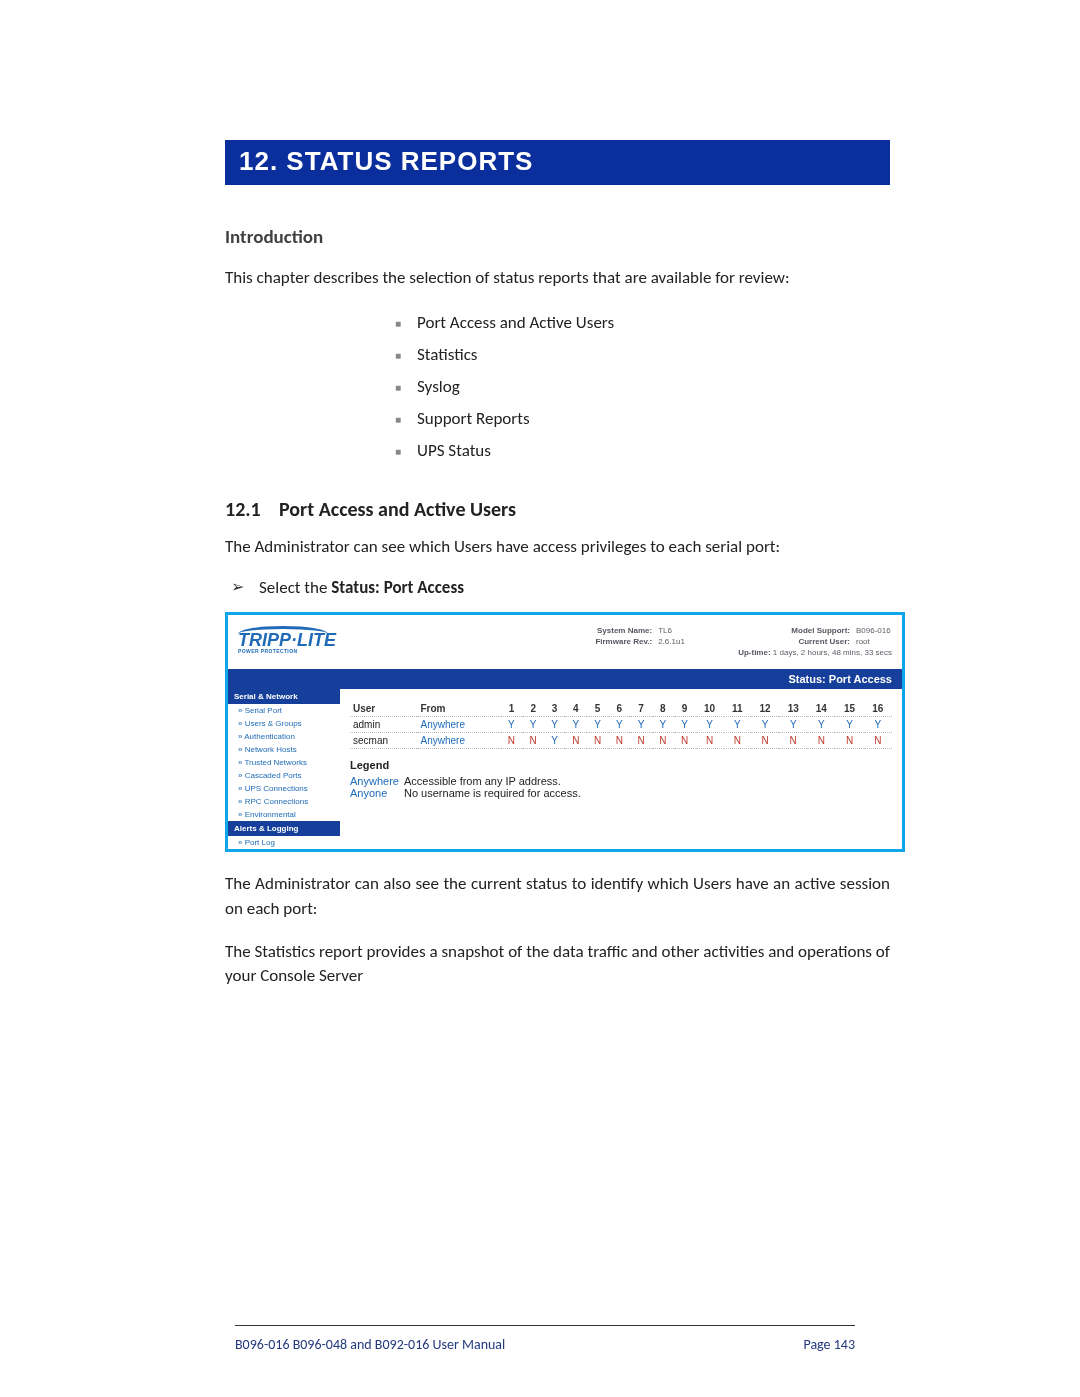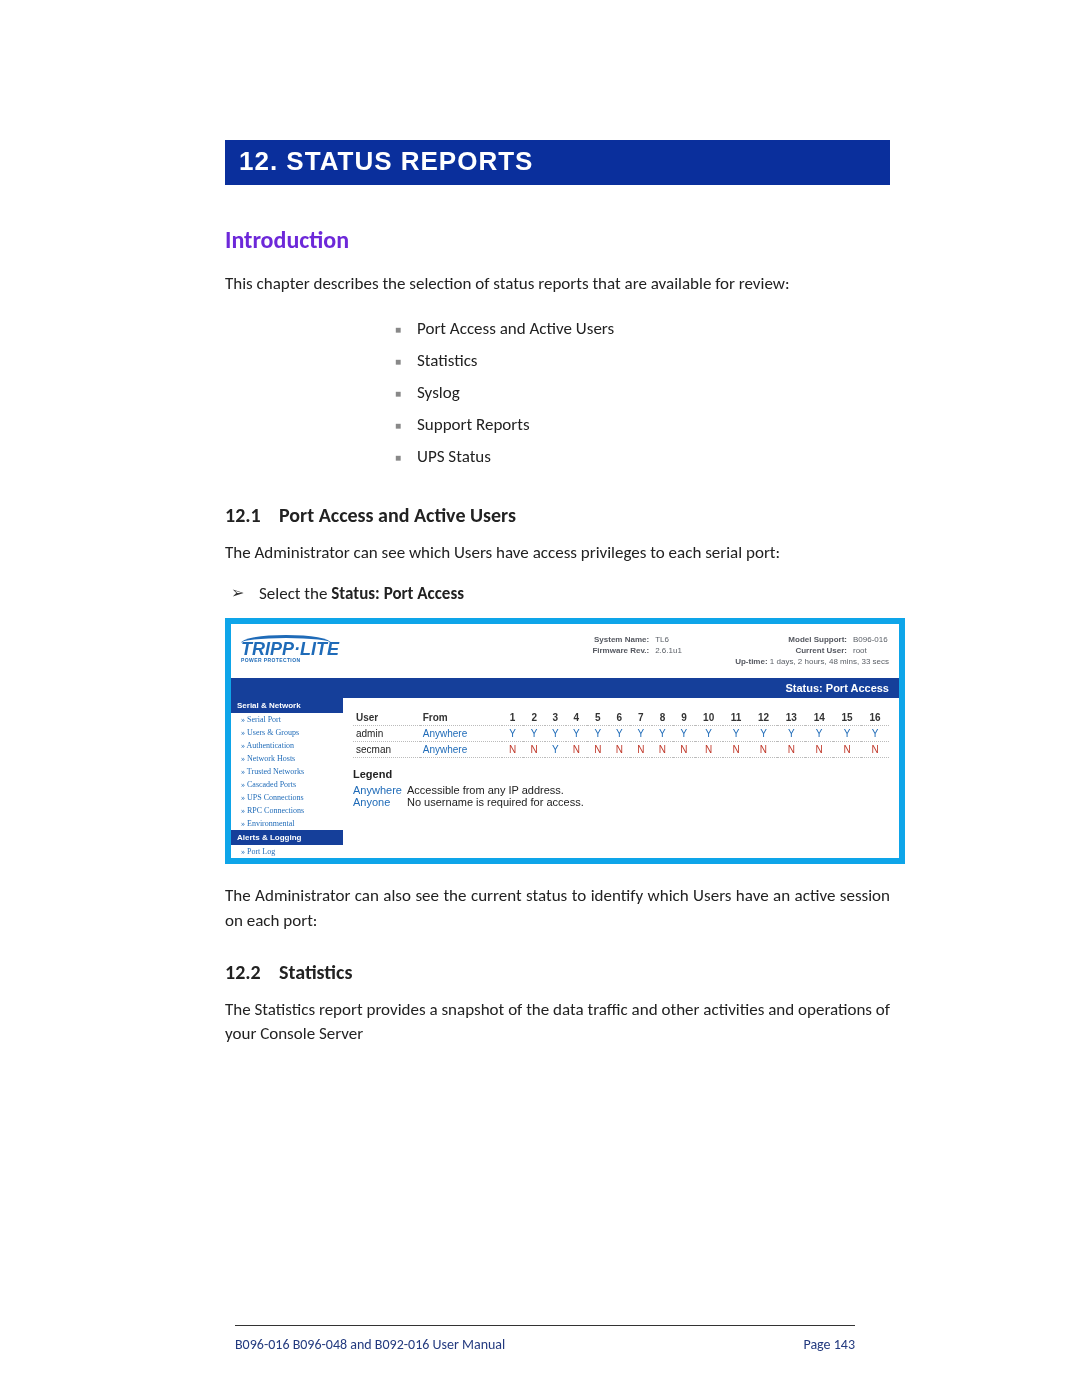--- a/index.html
+++ b/index.html
@@ -18,39 +18,39 @@
   .chapter-banner {
     background: #0a2f9c;
     color: #fff;
     font-size: 26px;
     font-weight: 700;
     letter-spacing: 1px;
     padding: 6px 14px 8px 14px;
     margin-bottom: 40px;
     font-family: Arial, sans-serif;
   }
-  .h-sub { font-size: 24px; font-weight: 700; color: #6d28d9; margin-bottom: 18px; }
+  .h-sub { font-size: 19px; font-weight: 700; color: #404040; margin-bottom: 18px; }
   .para { font-size: 17px; color: #222; line-height: 1.45; margin-bottom: 18px; }
   .para.justify { text-align: justify; }
   ul.square-list { list-style: none; padding-left: 170px; margin-bottom: 28px; }
   ul.square-list li { position: relative; font-size: 17px; padding: 3px 0 8px 22px; }
   ul.square-list li::before { content: "■"; position: absolute; left: 0; color: #888; font-size: 10px; top: 8px; }
   .section-h { font-size: 20px; font-weight: 700; margin-top: 26px; margin-bottom: 14px; }
   .section-h .num { display: inline-block; width: 54px; }
   .arrow-line { font-size: 17px; padding-left: 34px; position: relative; margin-bottom: 14px; }
   .arrow-line::before { content: "➢"; position: absolute; left: 6px; top: 0; font-size: 16px; color: #333; }
   .bullet-line { font-size: 17px; padding-left: 34px; position: relative; margin-bottom: 14px; }
   .bullet-line::before { content: "■"; position: absolute; left: 8px; top: 5px; font-size: 10px; color: #888; }
   .bold { font-weight: 700; }
 
   
   .shot {
     margin: 6px auto 20px auto;
     width: 680px;
-    border: 6px solid #0ea5e9;
+    border: 3px solid #0ea5e9;
     background: #f2f2f2;
     font-family: Verdana, Arial, sans-serif;
     font-size: 9px;
   }
   .shot-head {
     display: flex;
     align-items: center;
     background: #fff;
     padding: 6px 10px 10px 10px;
     min-height: 54px;
@@ -73,21 +73,21 @@
     font-size: 11px;
     font-weight: 700;
   }
   .shot-body { display: flex; background: #fff; }
   .side {
     flex: 0 0 112px;
     background: #fff;
     font-size: 8px;
   }
   .side-head { background: #153f9a; color: #fff; font-weight: 700; padding: 3px 6px; font-size: 8px; }
-  .side-item { color: #1f6bb8; padding: 2px 6px 2px 10px; cursor: pointer; font-family: Liberation Serif, serif; }
+  .side-item { color: #1f6bb8; padding: 2px 6px 2px 10px; cursor: pointer; }
   .side-item::before { content: "» "; }
   .main {
     flex: 1;
     padding: 12px 10px 8px 10px;
     background: #fff;
   }
   table.port-t { width: 100%; border-collapse: collapse; font-size: 10px; }
   table.port-t th, table.port-t td { padding: 2px 3px; text-align: center; border-bottom: 1px dotted #bbb; }
   table.port-t th { font-weight: 700; color: #333; }
   table.port-t th.user-h, table.port-t td.user-c { text-align: left; }
@@ -244,23 +244,20 @@
               <div class="legend-row"><span class="key">Anywhere</span><span>Accessible from any IP address.</span></div>
               <div class="legend-row"><span class="key">Anyone</span><span>No username is required for access.</span></div>
             </div>
         </div>
       </div>
     </div>
   </div>
 
   <p class="para justify">The Administrator can also see the current status to identify which Users have an active session on each port:</p>
 
-  <div class="section-h">
-    <span class="num">12.2</span><span>Statistics</span>
-  </div>
   <p class="para justify">The Statistics report provides a snapshot of the data traffic and other activities and operations of your Console Server</p>
 
   <div class="footer">
     <div class="footer-rule"></div>
     <div class="footer-row">
       <span>B096-016 B096-048 and B092-016 User Manual</span>
       <span>Page 143</span>
     </div>
   </div>
 

